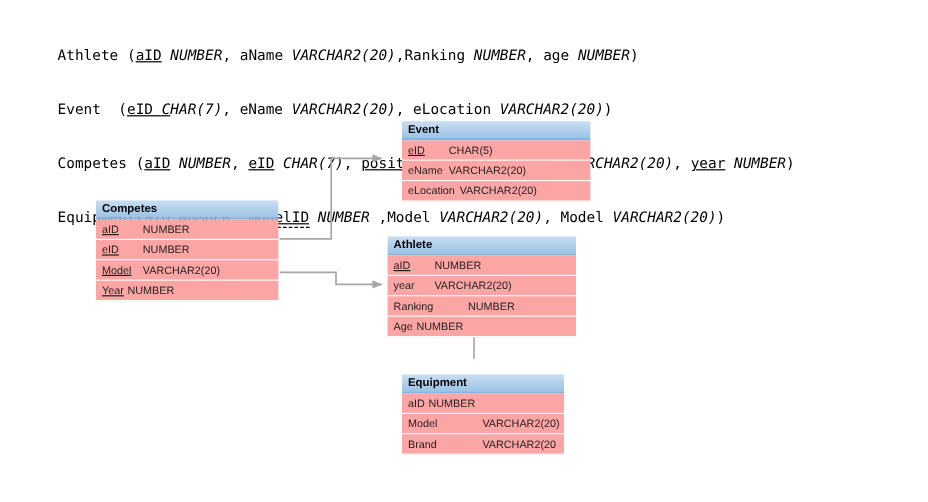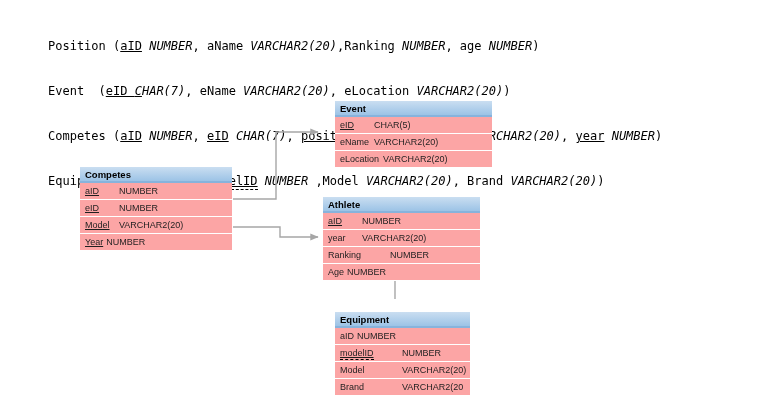--- a/index.html
+++ b/index.html
@@ -25,24 +25,24 @@
   .t-event{left:335px;top:101px;width:157px;}
   .t-athlete{left:323px;top:197px;width:157px;}
   .t-equipment{left:323px;top:312px;width:135px;padding-left:12px;}
   
   .overlay{position:absolute;left:0;top:0;pointer-events:none;}
 </style>
 </head>
 <body>
 
 <div class="code">
-  <div class="line"><span>Position (</span><span class="ul">aID</span><span> </span><span class="it">NUMBER</span><span>, aName </span><span class="it">VARCHAR2(20)</span><span>,Ranking </span><span class="it">NUMBER</span><span>, age </span><span class="it">NUMBER</span><span>)</span></div>
+  <div class="line"><span>Athlete (</span><span class="ul">aID</span><span> </span><span class="it">NUMBER</span><span>, aName </span><span class="it">VARCHAR2(20)</span><span>,Ranking </span><span class="it">NUMBER</span><span>, age </span><span class="it">NUMBER</span><span>)</span></div>
   <div class="line"><span>Event  (</span><span class="ul">eID </span><span class="it ul">C</span><span class="it">HAR(7)</span><span>, eName </span><span class="it">VARCHAR2(20)</span><span>, eLocation </span><span class="it">VARCHAR2(20)</span><span>)</span></div>
   <div class="line"><span>Competes (</span><span class="ul">aID</span><span> </span><span class="it">NUMBER</span><span>, </span><span class="ul">eID</span><span> </span><span class="it">CHAR(7)</span><span>, </span><span class="ul">position</span><span> </span><span class="it">NUMBER</span><span>, </span><span class="ul">sport,</span><span> </span><span class="it">VARCHAR2(20)</span><span>, </span><span class="ul">year</span><span> </span><span class="it">NUMBER</span><span>)</span></div>
-  <div class="line"><span>Equipment(</span><span class="ul">aID</span><span> </span><span class="it">NUMBER</span><span>, </span><span class="ul dl">modelID</span><span> </span><span class="it">NUMBER</span><span> ,Model </span><span class="it">VARCHAR2(20)</span><span>, Brand </span><span class="it">VARCHAR2(20)</span><span>)</span></div>
+  <div class="line"><span>Equipment(</span><span class="ul">aID</span><span> </span><span class="it">NUMBER</span><span>, </span><span class="ul dl">modelID</span><span> </span><span class="it">NUMBER</span><span> ,Model </span><span class="it">VARCHAR2(20)</span><span>, Model </span><span class="it">VARCHAR2(20)</span><span>)</span></div>
 </div>
 
 <svg class="overlay" width="773" height="418">
   <defs>
     <marker id="arr" markerWidth="7" markerHeight="6" refX="5.5" refY="3" orient="auto">
       <path d="M0,0.5 L6,3 L0,5.5 z" fill="#a6a6a6"></path>
     </marker>
   </defs>
   <polyline points="233,199 276,199 276,132 318,132" fill="none" stroke="#a6a6a6" stroke-width="1.4" marker-end="url(#arr)"></polyline>
   <polyline points="233,227 280,227 280,237 318,237" fill="none" stroke="#a6a6a6" stroke-width="1.4" marker-end="url(#arr)"></polyline>
@@ -93,21 +93,18 @@
     <span class="nm"><span>Age</span></span><span class="ty">NUMBER</span>
   </div>
 </div>
 
 <div class="etable t-equipment">
   <div class="hd">Equipment</div>
   <div class="row tight">
     <span class="nm"><span>aID</span></span><span class="ty">NUMBER</span>
   </div>
   <div class="row wide">
-    <span class="nm"><span class="ul dl">modelID</span></span><span class="ty">NUMBER</span>
-  </div>
-  <div class="row wide">
     <span class="nm"><span>Model</span></span><span class="ty">VARCHAR2(20)</span>
   </div>
   <div class="row wide">
     <span class="nm"><span>Brand</span></span><span class="ty">VARCHAR2(20</span>
   </div>
 </div>
 
 </body></html>

